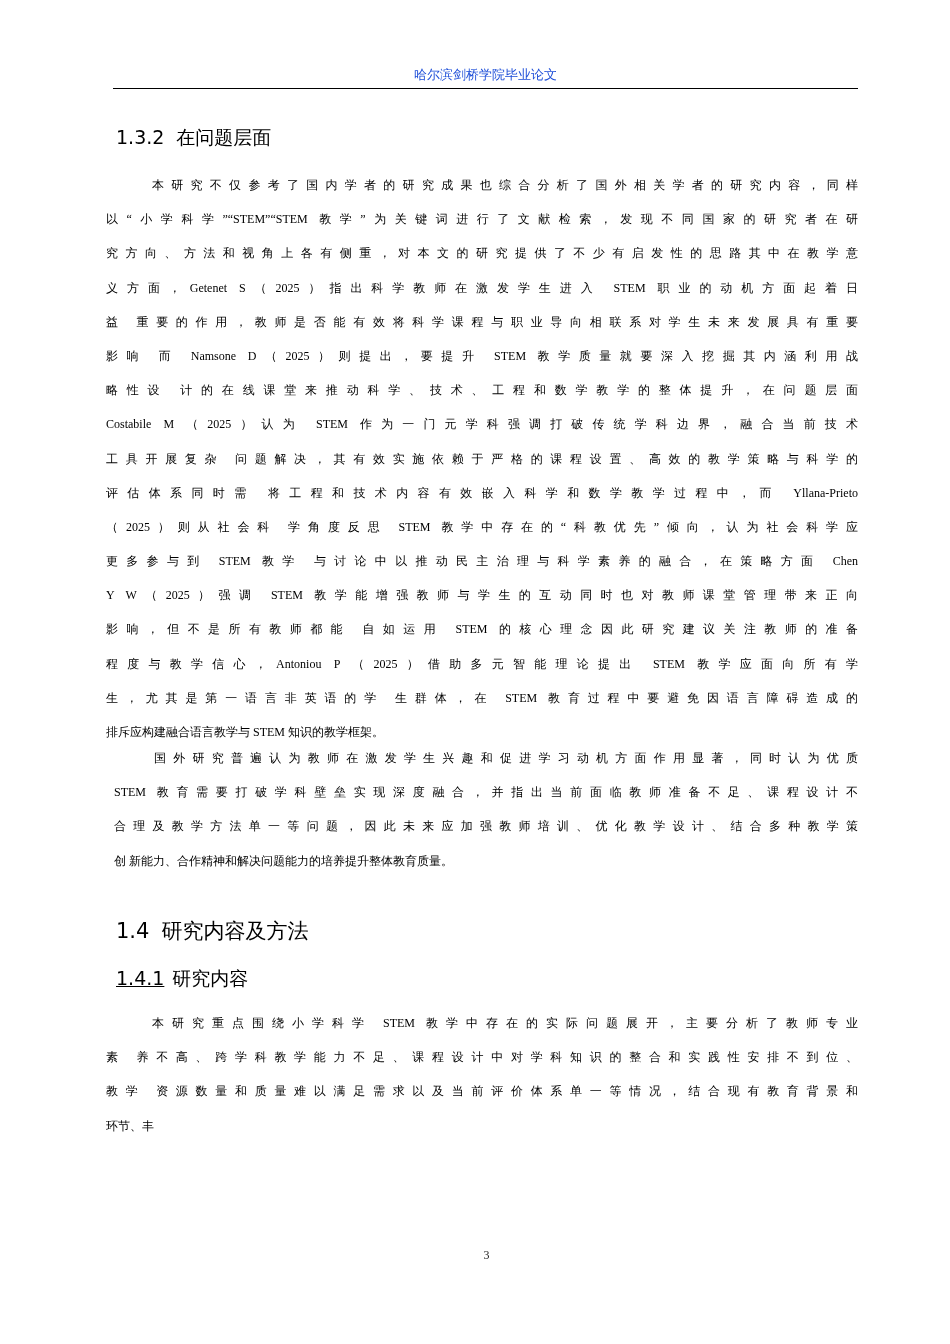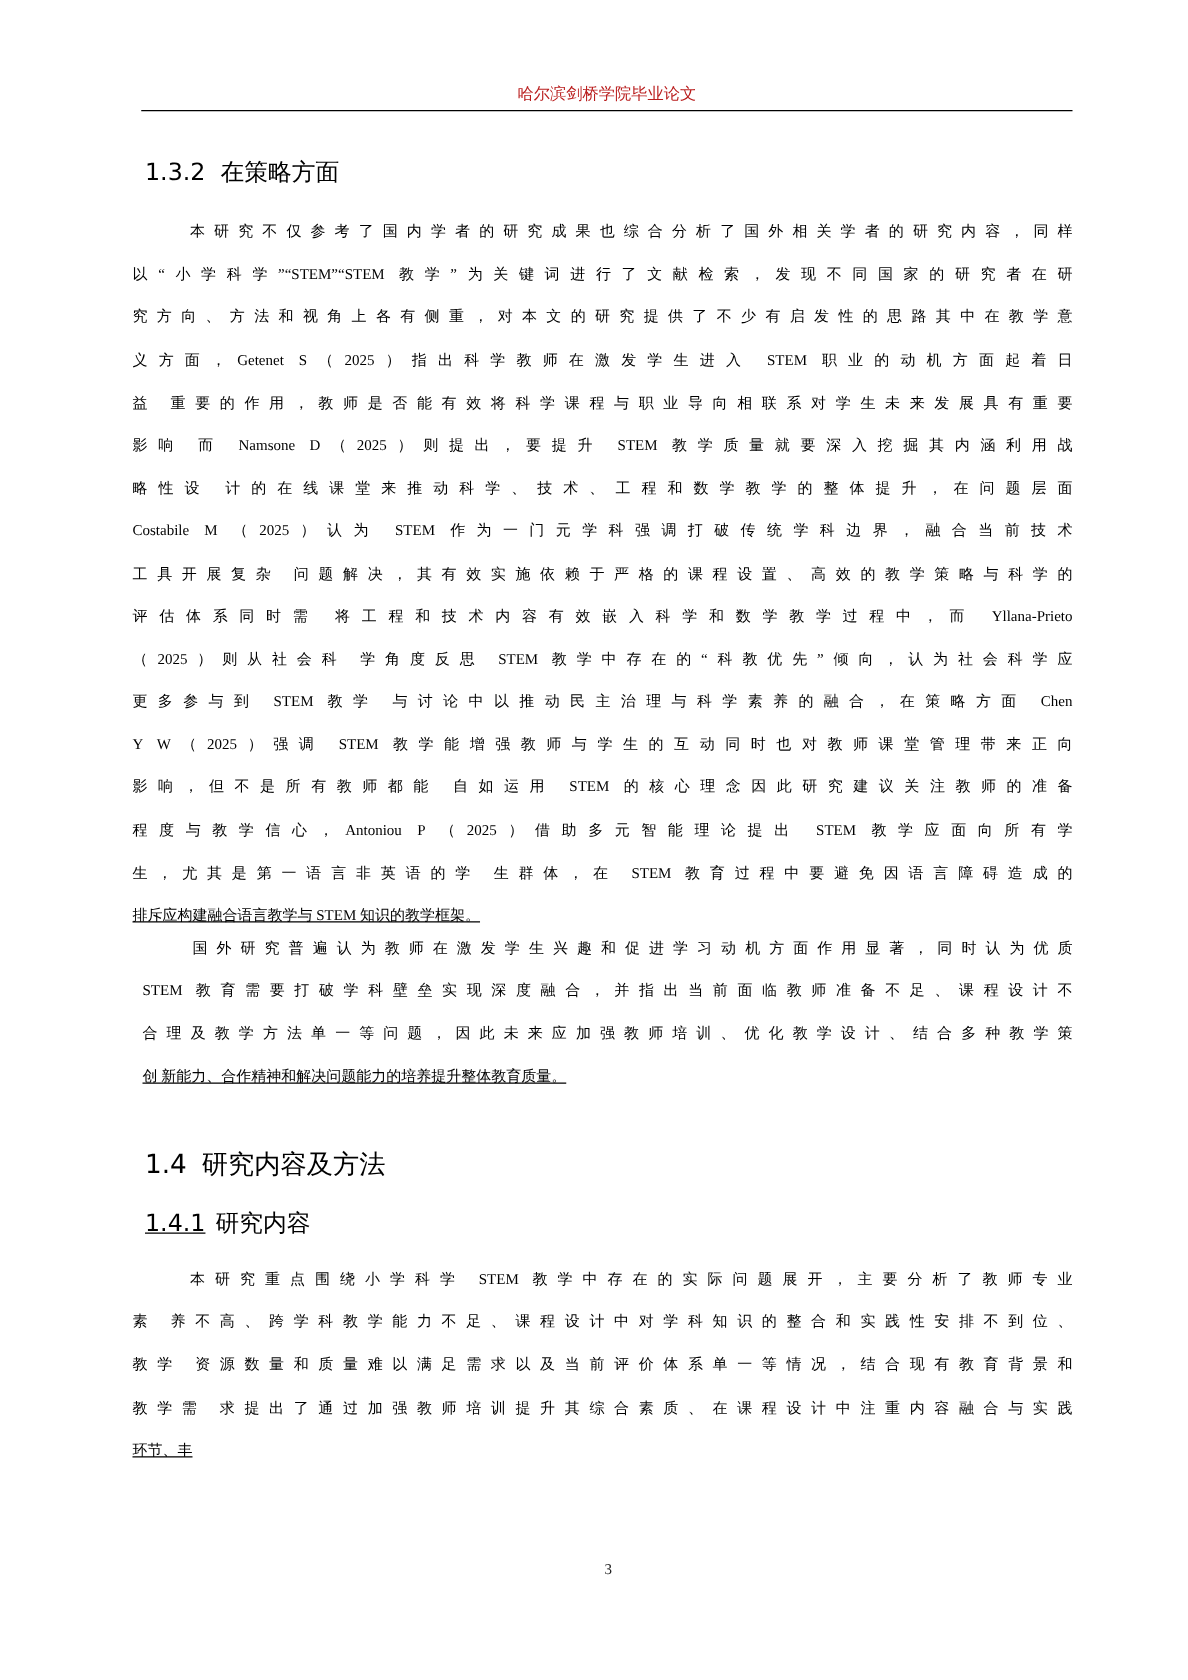--- a/index.html
+++ b/index.html
@@ -1,42 +1,42 @@
 <!DOCTYPE html>
 <html><head>
 <meta charset="utf-8">
 <style>
   html, body { margin:0; padding:0; background:#ffffff; }
   body { width:950px; height:1344px; position:relative; overflow:hidden;
          font-family:"Liberation Serif","DejaVu Serif",serif; color:#000; }
   .header { position:absolute; left:113px; width:745px; top:66px; text-align:center;
-            font-size:13px; color:#b91c1c; }
+            font-size:13px; color:#1d4ed8; }
   .header-rule { position:absolute; left:113px; width:745px; top:88px; height:0;
                  border-top:1px solid #000; }
   .h3 { position:absolute; left:116px; font-family:"DejaVu Sans","Liberation Sans",sans-serif;
         font-size:19px; }
   .h2 { position:absolute; left:116px; font-family:"DejaVu Sans","Liberation Sans",sans-serif;
         font-size:21px; }
   .h3 .num, .h2 .num { margin-right:12px; }
   .para { position:absolute; left:106px; width:752px; }
   .line { height:34.2px; line-height:34.2px; font-size:12px; white-space:nowrap;
           text-align:justify; text-align-last:justify; }
   .line.indent { padding-left:46px; }
-  .line.last { text-align-last:left;text-decoration:underline; }
+  .line.last { text-align-last:left; }
   .page-num { position:absolute; top:1248px; left:0; width:100%; text-align:center;
               font-size:12px; color:#222; padding-left:23px; box-sizing:border-box; }
 </style>
 </head>
 <body>
 
 <div class="header">哈尔滨剑桥学院毕业论文</div>
 <div class="header-rule"></div>
 
 <div class="h3" style="top:125px;">
-  <span class="num">1.3.2</span><span>在策略方面</span>
+  <span class="num">1.3.2</span><span>在问题层面</span>
 </div>
 
 <div class="para" style="top:168px;">
   <div class="line indent">本研究不仅参考了国内学者的研究成果也综合分析了国外相关学者的研究内容，同样</div>
   <div class="line">以“小学科学”“STEM”“STEM 教学”为关键词进行了文献检索，发现不同国家的研究者在研</div>
   <div class="line">究方向、方法和视角上各有侧重，对本文的研究提供了不少有启发性的思路其中在教学意</div>
   <div class="line">义方面，Getenet S（2025）指出科学教师在激发学生进入  STEM 职业的动机方面起着日</div>
   <div class="line">益  重要的作用，教师是否能有效将科学课程与职业导向相联系对学生未来发展具有重要</div>
   <div class="line">影响  而  Namsone D（2025）则提出，要提升  STEM 教学质量就要深入挖掘其内涵利用战</div>
   <div class="line">略性设  计的在线课堂来推动科学、技术、工程和数学教学的整体提升，在问题层面</div>
@@ -64,17 +64,16 @@
 </div>
 
 <div class="h3" style="top:966px;">
   <span class="num" style="margin-right:8px;text-decoration:underline;">1.4.1</span><span>研究内容</span>
 </div>
 
 <div class="para" style="top:1006px;">
   <div class="line indent">本研究重点围绕小学科学  STEM 教学中存在的实际问题展开，主要分析了教师专业</div>
   <div class="line">素  养不高、跨学科教学能力不足、课程设计中对学科知识的整合和实践性安排不到位、</div>
   <div class="line">教学  资源数量和质量难以满足需求以及当前评价体系单一等情况，结合现有教育背景和</div>
-  <div class="line">教学需  求提出了通过加强教师培训提升其综合素质、在课程设计中注重内容融合与实践</div>
   <div class="line last">环节、丰</div>
 </div>
 
 <div class="page-num">3</div>
 
 </body></html>

